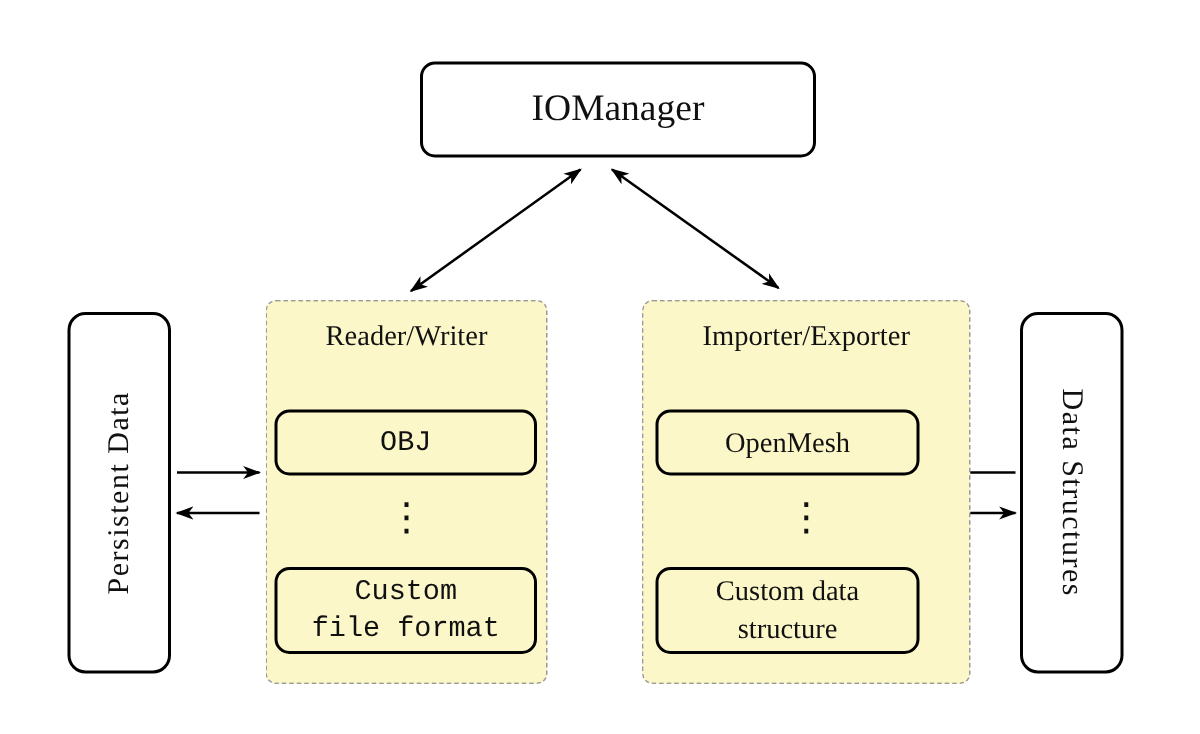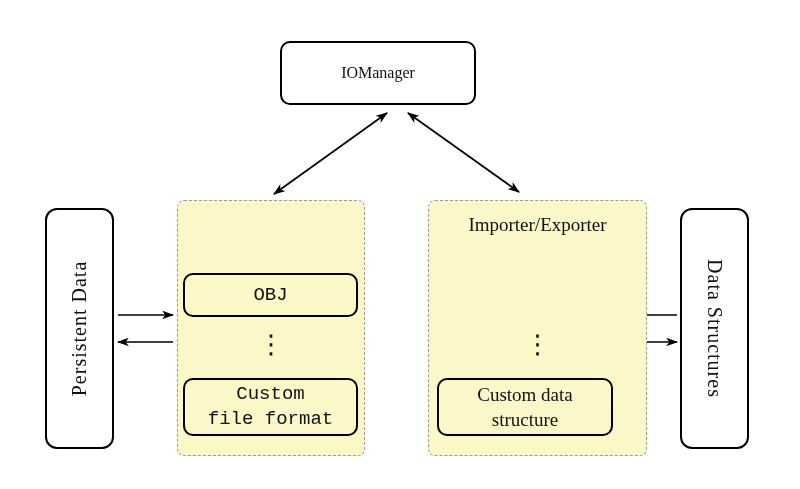--- a/index.html
+++ b/index.html
@@ -23,22 +23,22 @@
     position: absolute;
     background: #ffffff;
     border: 2.4px solid #000000;
     border-radius: 10px;
     display: flex;
     align-items: center;
     justify-content: center;
     box-sizing: border-box;
   }
   .iomanager {
-    left: 280px; top: 41px; width: 196px; height: 64px;
-    font-size: 16px;
+    left: 280px; top: 41px; width: 264px; height: 64px;
+    font-size: 25px;
   }
   .side-box {
     width: 69px;
     border-radius: 12px;
     font-size: 20px;
   }
   .side-box.left  { left: 45px;  top: 208px; height: 241px; }
   .side-box.right { left: 680px; top: 208px; height: 241px; }
   .vtext { white-space: nowrap; letter-spacing: 1px; }
   .vtext.ccw { transform: rotate(-90deg); }
@@ -112,32 +112,36 @@
 
   <div class="node side-box left">
     <span class="vtext ccw">Persistent Data</span>
   </div>
 
   <div class="node side-box right">
     <span class="vtext cw">Data Structures</span>
   </div>
 
   <div class="group reader">
+    <div class="group-label">Reader/Writer</div>
     <div class="inner-node row-top">
       <span>OBJ</span>
     </div>
     <div class="dots">⋮</div>
     <div class="inner-node row-bottom">
       <span>Custom
 file format</span>
     </div>
   </div>
 
   <div class="group importer">
     <div class="group-label">Importer/Exporter</div>
+    <div class="inner-node row-top">
+      <span>OpenMesh</span>
+    </div>
     <div class="dots">⋮</div>
     <div class="inner-node row-bottom">
       <span>Custom data
 structure</span>
     </div>
   </div>
 
 </div>
 
 </body></html>

